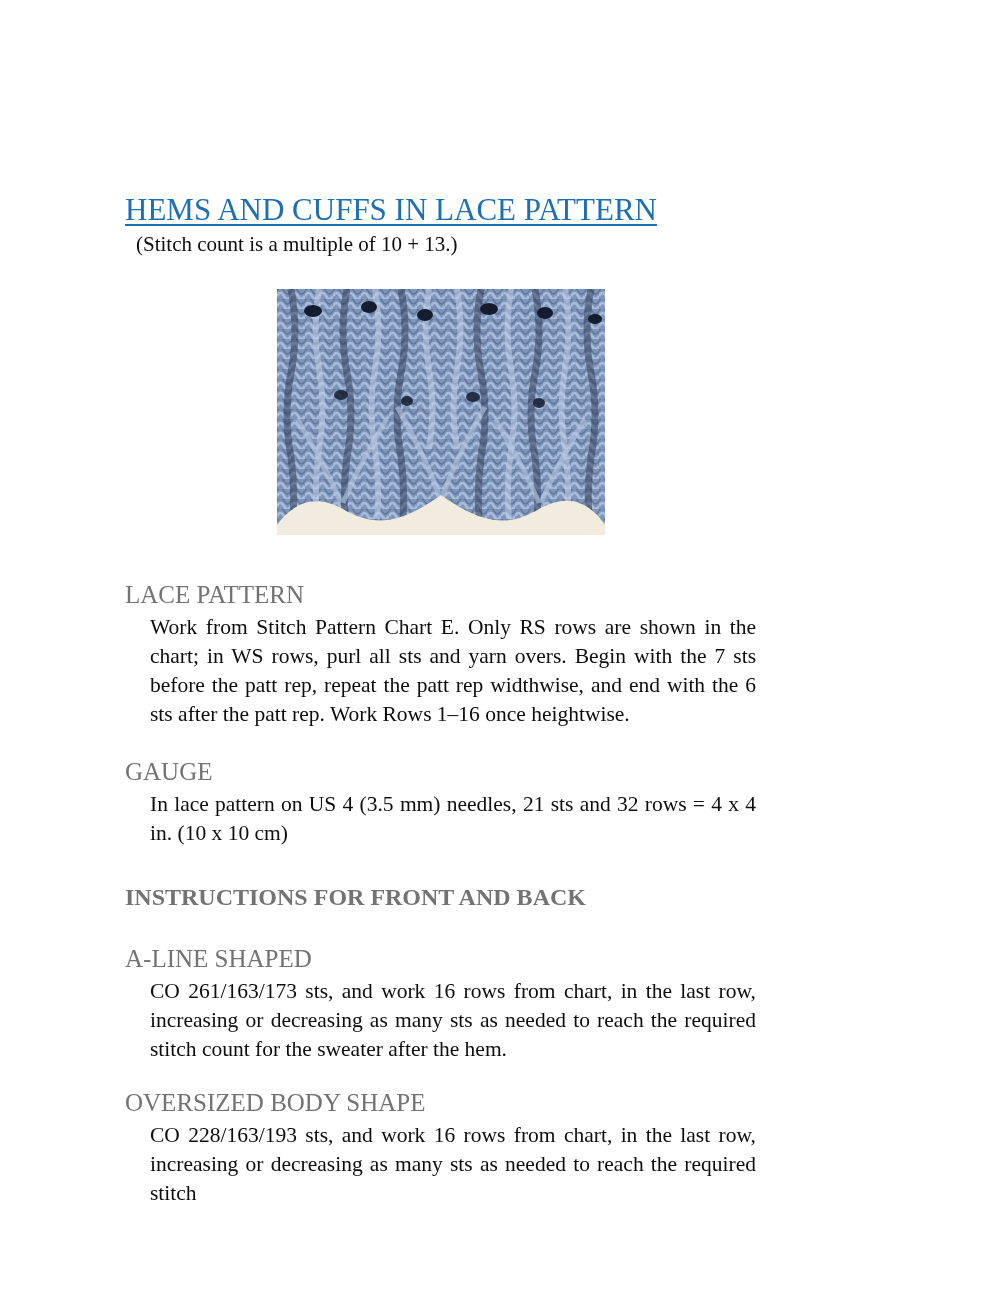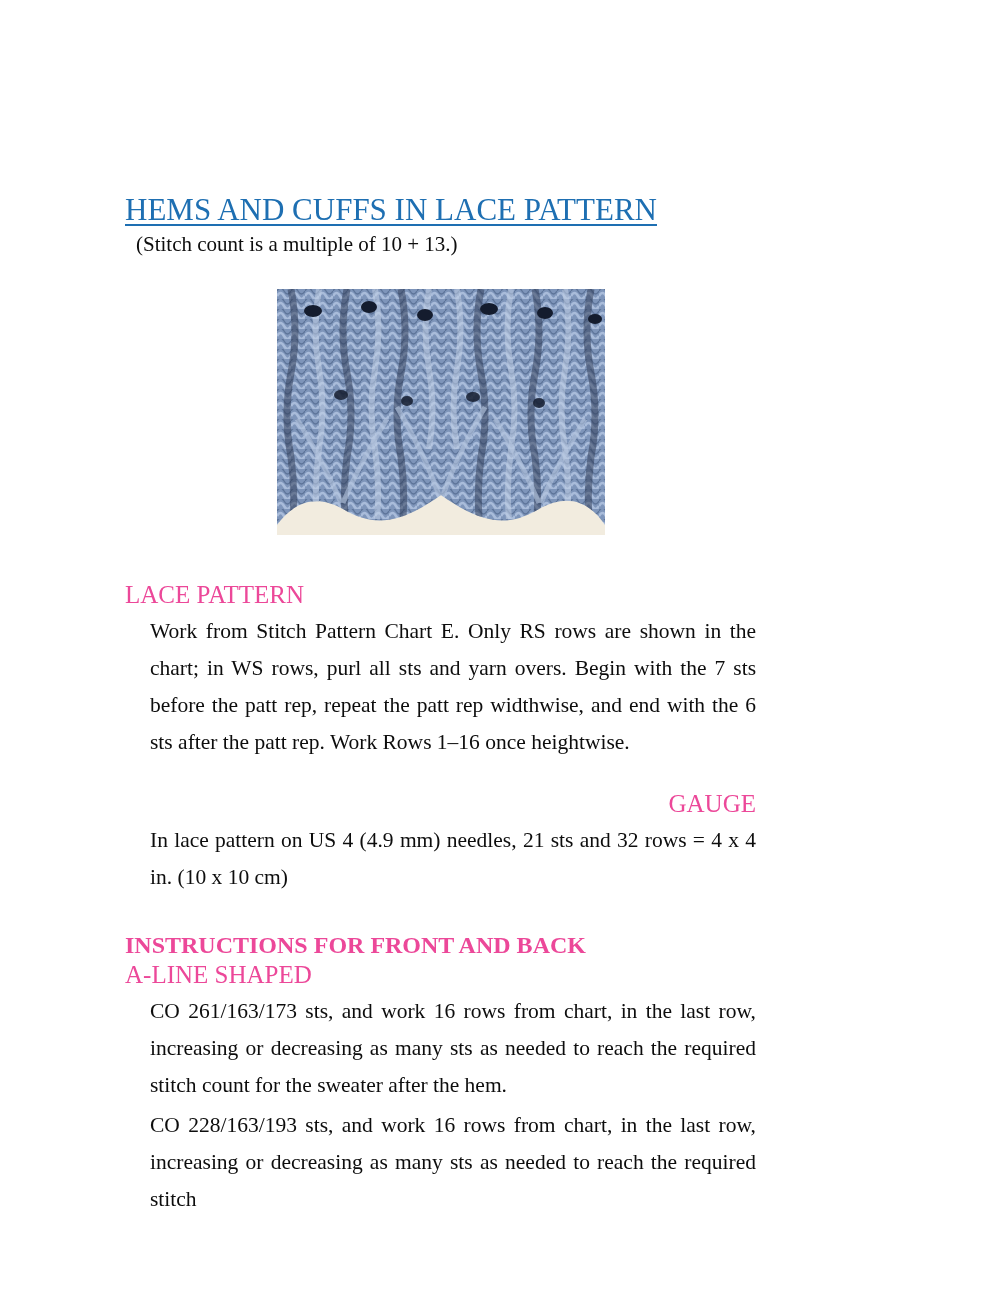--- a/index.html
+++ b/index.html
@@ -34,33 +34,33 @@
   .photo-row {
     margin-top: 31px;
     text-align: center;
   }
   .knit-photo { display: block; margin: 0 auto; }
   .sec-h {
     margin: 0;
     font-size: 25px;
     line-height: 30px;
     font-weight: 400;
-    color: #ec4899;
+    color: #737373;
   }
   .sec-h.bold { font-weight: 700; font-size: 24px; }
   .para {
     margin: 3px 0 0 25px;
     font-size: 21.5px;
-    line-height: 37px;
+    line-height: 29px;
     text-align: justify;
   }
   #sec-lace .sec-h        { margin-top: 45px; }
-  #sec-gauge .sec-h       { margin-top: 28px; text-align: right; }
+  #sec-gauge .sec-h       { margin-top: 28px; }
   #sec-instructions .sec-h{ margin-top: 34px; }
-  #sec-aline .sec-h       { }
+  #sec-aline .sec-h       { margin-top: 32px; }
   #sec-oversized .sec-h   { margin-top: 24px; }
 </style>
 </head>
 <body>
 
 <div class="page">
   <div class="content">
 
     <h1 class="doc-title">HEMS AND CUFFS IN LACE PATTERN</h1>
 
@@ -126,30 +126,31 @@
       </svg>
     </div>
 
     <section id="sec-lace">
       <h2 class="sec-h">LACE PATTERN</h2>
       <p class="para">Work from Stitch Pattern Chart E. Only RS rows are shown in the chart; in WS rows, purl all sts and yarn overs. Begin with the 7 sts before the patt rep, repeat the patt rep widthwise, and end with the 6 sts after the patt rep. Work Rows 1–16 once heightwise.</p>
     </section>
 
     <section id="sec-gauge">
       <h2 class="sec-h">GAUGE</h2>
-      <p class="para">In lace pattern on US 4 (4.9 mm) needles, 21 sts and 32 rows = 4 x 4 in. (10 x 10 cm)</p>
+      <p class="para">In lace pattern on US 4 (3.5 mm) needles, 21 sts and 32 rows = 4 x 4 in. (10 x 10 cm)</p>
     </section>
 
     <section id="sec-instructions">
       <h2 class="sec-h bold">INSTRUCTIONS FOR FRONT AND BACK</h2>
     </section>
 
     <section id="sec-aline">
       <h2 class="sec-h">A-LINE SHAPED</h2>
       <p class="para">CO 261/163/173 sts, and work 16 rows from chart, in the last row, increasing or decreasing as many sts as needed to reach the required stitch count for the sweater after the hem.</p>
     </section>
 
     <section id="sec-oversized">
+      <h2 class="sec-h">OVERSIZED BODY SHAPE</h2>
       <p class="para">CO 228/163/193 sts, and work 16 rows from chart, in the last row, increasing or decreasing as many sts as needed to reach the required stitch</p>
     </section>
 
   </div>
 </div>
 
 </body></html>

